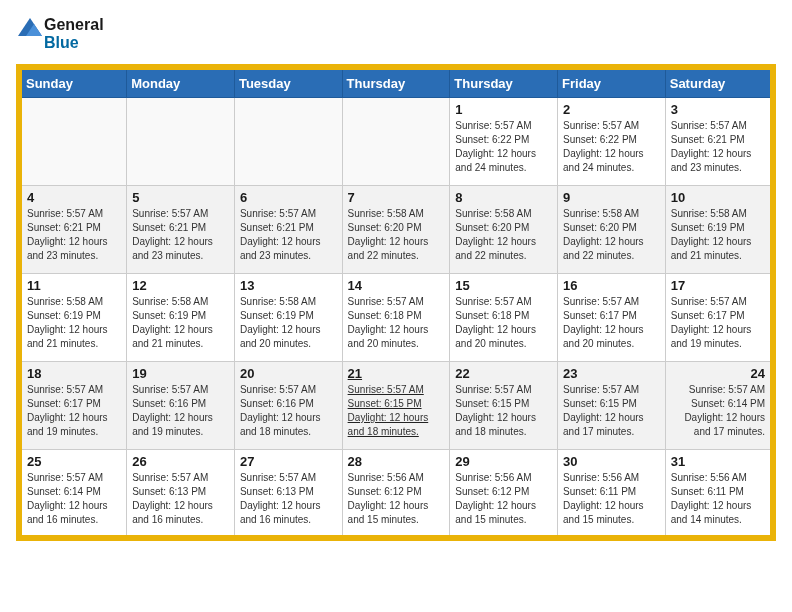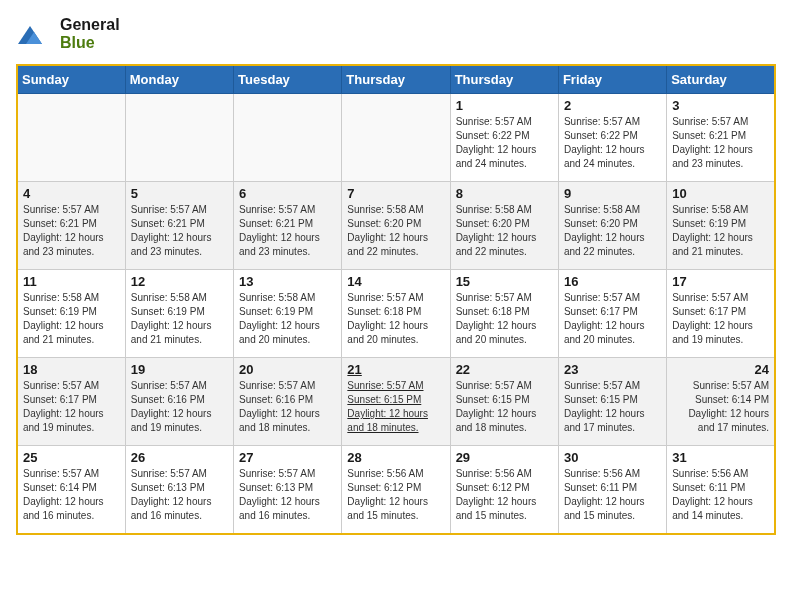--- a/index.html
+++ b/index.html
@@ -11,41 +11,41 @@
       padding: 16px;
     }
     .header {
       display: flex;
       justify-content: space-between;
       align-items: flex-start;
       margin-bottom: 12px;
     }
     .logo {
       display: flex;
-      align-items: flex-end;
-      gap: 16px;
+      align-items: flex-start;
+      gap: 0;
     }
     .logo-icon {
       width: 28px;
       height: 28px;
     }
     .title-block { text-align: right; }
     .main-title {
       font-size: 36px;
       font-weight: normal;
       color: #1a1a1a;
     }
     .subtitle {
       font-size: 15px;
       color: #333;
     }
     .calendar {
       width: 100%;
       border-collapse: collapse;
-      border: 2px solid #eab308;
+      border: 6px solid #eab308;
     }
     .calendar th {
       background: #2a6db5;
       color: #fff;
       font-size: 13px;
       font-weight: bold;
       padding: 6px 4px;
       text-align: left;
       border: 1px solid #1e5a9a;
     }
@@ -81,21 +81,21 @@
 <body>
 
 <div class="header">
   <div class="logo">
     <svg class="logo-icon" viewBox="0 0 28 28">
       <polygon points="14,2 26,20 2,20" fill="#2a6db5"></polygon>
       <polygon points="18,8 26,20 10,20" fill="#4a90d9"></polygon>
     </svg>
     <div>
       <div style="font-size:16px;font-weight:bold;color:#1a1a1a;">General</div>
-      <div style="font-size:16px;font-weight:bold;color:#4d7c0f;">Blue</div>
+      <div style="font-size:16px;font-weight:bold;color:#0369a1;">Blue</div>
     </div>
   </div>
   <div class="title-block">
     <div class="main-title"></div>
     <div class="subtitle"></div>
   </div>
 </div>
 
 <table class="calendar">
   <thead>

